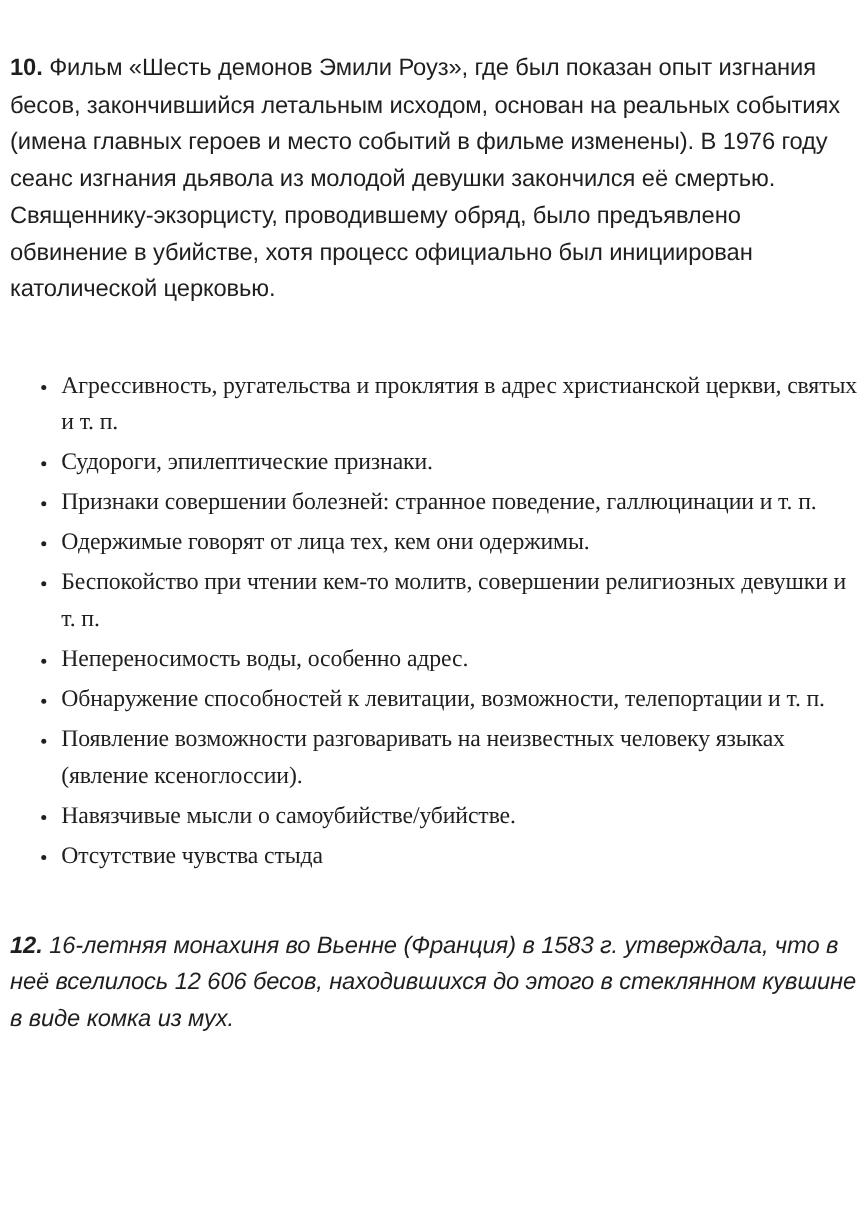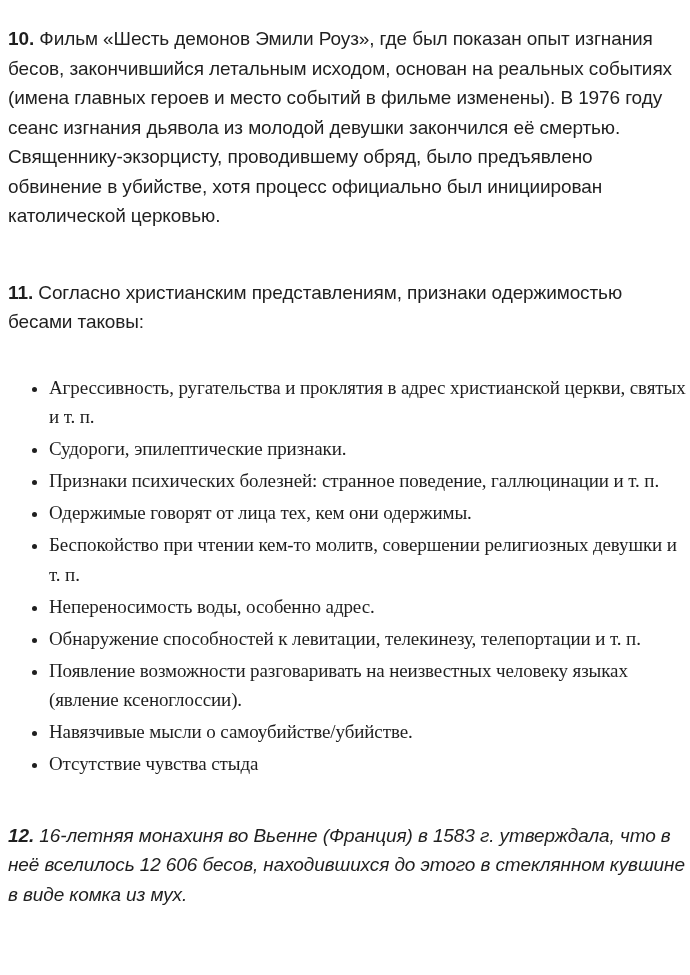--- a/index.html
+++ b/index.html
@@ -11,21 +11,21 @@
     height: 975px;
     overflow: hidden;
     background: #ffffff;
     font-family: "Liberation Sans", "DejaVu Sans", sans-serif;
     color: #1f1f1f;
   }
   .doc {
     box-sizing: border-box;
     width: 690px;
     height: 975px;
-    padding: 24px 4px 0 8px;
+    padding: 40px 4px 0 8px;
     font-size: 19px;
     line-height: 29.5px;
     letter-spacing: -0.1px;
   }
   p.para {
     margin: 0 0 47px 0;
   }
   p.para-list-intro {
     margin: 0 0 36px 0;
   }
@@ -53,33 +53,29 @@
 </head>
 <body>
 
 <main class="doc">
 
   <p class="para">
     <strong class="fact-number">10.</strong>
     <span>Фильм «Шесть демонов Эмили Роуз», где был показан опыт изгнания бесов, закончившийся летальным исходом, основан на реальных событиях (имена главных героев и место событий в фильме изменены). В 1976 году сеанс изгнания дьявола из молодой девушки закончился её смертью. Священнику-экзорцисту, проводившему обряд, было предъявлено обвинение в убийстве, хотя процесс официально был инициирован католической церковью.</span>
   </p>
 
-  <p class="para para-list-intro">
-    <strong class="fact-number">11.</strong>
-    <span>Согласно христианским представлениям, признаки одержимостью бесами таковы:</span>
-  </p>
 
   <ul class="signs-list">
     <li>Агрессивность, ругательства и проклятия в адрес христианской церкви, святых и т. п.</li>
     <li>Судороги, эпилептические признаки.</li>
-    <li>Признаки психических болезней: странное поведение, галлюцинации и т. п.</li>
+    <li>Признаки совершении болезней: странное поведение, галлюцинации и т. п.</li>
     <li>Одержимые говорят от лица тех, кем они одержимы.</li>
     <li>Беспокойство при чтении кем-то молитв, совершении религиозных девушки и т. п.</li>
     <li>Непереносимость воды, особенно адрес.</li>
-    <li>Обнаружение способностей к левитации, телекинезу, телепортации и т. п.</li>
+    <li>Обнаружение способностей к левитации, возможности, телепортации и т. п.</li>
     <li>Появление возможности разговаривать на неизвестных человеку языках (явление ксеноглоссии).</li>
     <li>Навязчивые мысли о самоубийстве/убийстве.</li>
     <li>Отсутствие чувства стыда</li>
   </ul>
 
   <p class="para">
     <strong class="fact-number">12.</strong>
     <span>16-летняя монахиня во Вьенне (Франция) в 1583 г. утверждала, что в неё вселилось 12 606 бесов, находившихся до этого в стеклянном кувшине в виде комка из мух.</span>
   </p>
 

